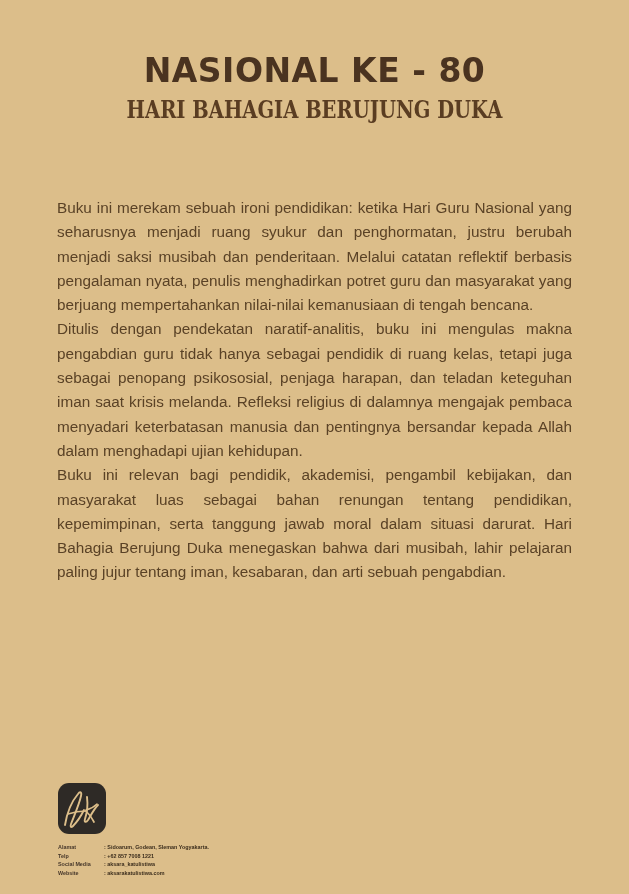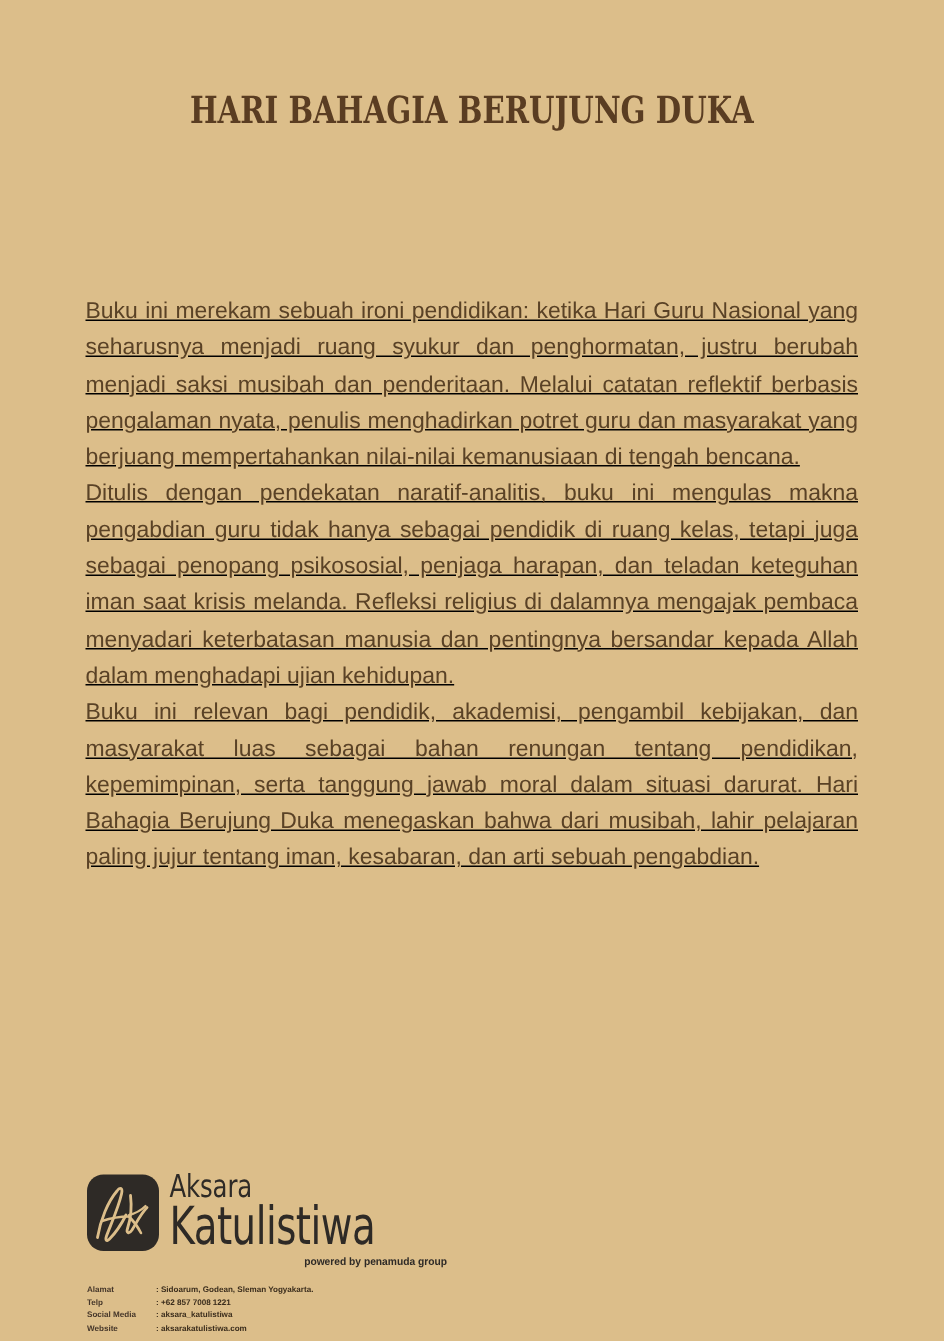--- a/index.html
+++ b/index.html
@@ -59,21 +59,20 @@
     letter-spacing: 0px;
     white-space: nowrap;
   }
 
   
   .body-copy {
     position: absolute;
     top: 196px;
     left: 57px;
     width: 515px;
-    text-decoration: underline;
   }
   .para {
     margin: 0;
     text-align: justify;
     text-justify: inter-word;
     font-family: "Liberation Sans", sans-serif;
     font-size: 15.3px;
     line-height: 24.3px;
     color: #5a4226;
   }
@@ -169,20 +168,21 @@
   .contact td.value {
     padding-left: 2px;
   }
 </style>
 </head>
 <body>
 
 <div class="page">
 
   <div class="title-block">
+    <span class="title-line-2">NASIONAL KE - 80</span>
     <span class="title-sub">HARI BAHAGIA BERUJUNG DUKA</span>
   </div>
 
   <div class="body-copy">
     <p class="para">Buku ini merekam sebuah ironi pendidikan: ketika Hari Guru Nasional yang seharusnya menjadi ruang syukur dan penghormatan, justru berubah menjadi saksi musibah dan penderitaan. Melalui catatan reflektif berbasis pengalaman nyata, penulis menghadirkan potret guru dan masyarakat yang berjuang mempertahankan nilai-nilai kemanusiaan di tengah bencana.</p>
     <p class="para">Ditulis dengan pendekatan naratif-analitis, buku ini mengulas makna pengabdian guru tidak hanya sebagai pendidik di ruang kelas, tetapi juga sebagai penopang psikososial, penjaga harapan, dan teladan keteguhan iman saat krisis melanda. Refleksi religius di dalamnya mengajak pembaca menyadari keterbatasan manusia dan pentingnya bersandar kepada Allah dalam menghadapi ujian kehidupan.</p>
     <p class="para">Buku ini relevan bagi pendidik, akademisi, pengambil kebijakan, dan masyarakat luas sebagai bahan renungan tentang pendidikan, kepemimpinan, serta tanggung jawab moral dalam situasi darurat. Hari Bahagia Berujung Duka menegaskan bahwa dari musibah, lahir pelajaran paling jujur tentang iman, kesabaran, dan arti sebuah pengabdian.</p>
   </div>
 
   <div class="footer">
@@ -194,25 +194,20 @@
           <path d="M7 42 C9 30, 14 18, 20 11 C22 8, 24 9, 23 13 C21 22, 16 33, 13 41
                    C12 44, 13 45, 15 43 C19 39, 23 33, 26 27" fill="none" stroke="#dcbe8a" stroke-width="1.9" stroke-linecap="round"></path>
           <path d="M10 31 C16 29, 22 28, 28 28" fill="none" stroke="#dcbe8a" stroke-width="1.6" stroke-linecap="round"></path>
           <path d="M29 14 C30 22, 29 30, 27 36 C26 39, 28 40, 30 37
                    C33 32, 36 26, 40 22" fill="none" stroke="#dcbe8a" stroke-width="1.9" stroke-linecap="round"></path>
           <path d="M28 27 C32 26, 36 24, 39 21" fill="none" stroke="#dcbe8a" stroke-width="1.5" stroke-linecap="round"></path>
           <path d="M28 28 C31 31, 34 35, 36 39" fill="none" stroke="#dcbe8a" stroke-width="1.7" stroke-linecap="round"></path>
         </svg>
       </div>
 
-      <div class="logo-words">
-        <span class="logo-aksara">Aksara</span>
-        <span class="logo-katulistiwa">Katulistiwa</span>
-        <span class="logo-powered">powered by penamuda group</span>
-      </div>
 
     </div>
 
     <table class="contact">
       <tbody>
         <tr>
           <td class="label">Alamat</td>
           <td class="value">: Sidoarum, Godean, Sleman Yogyakarta.</td>
         </tr>
         <tr>

